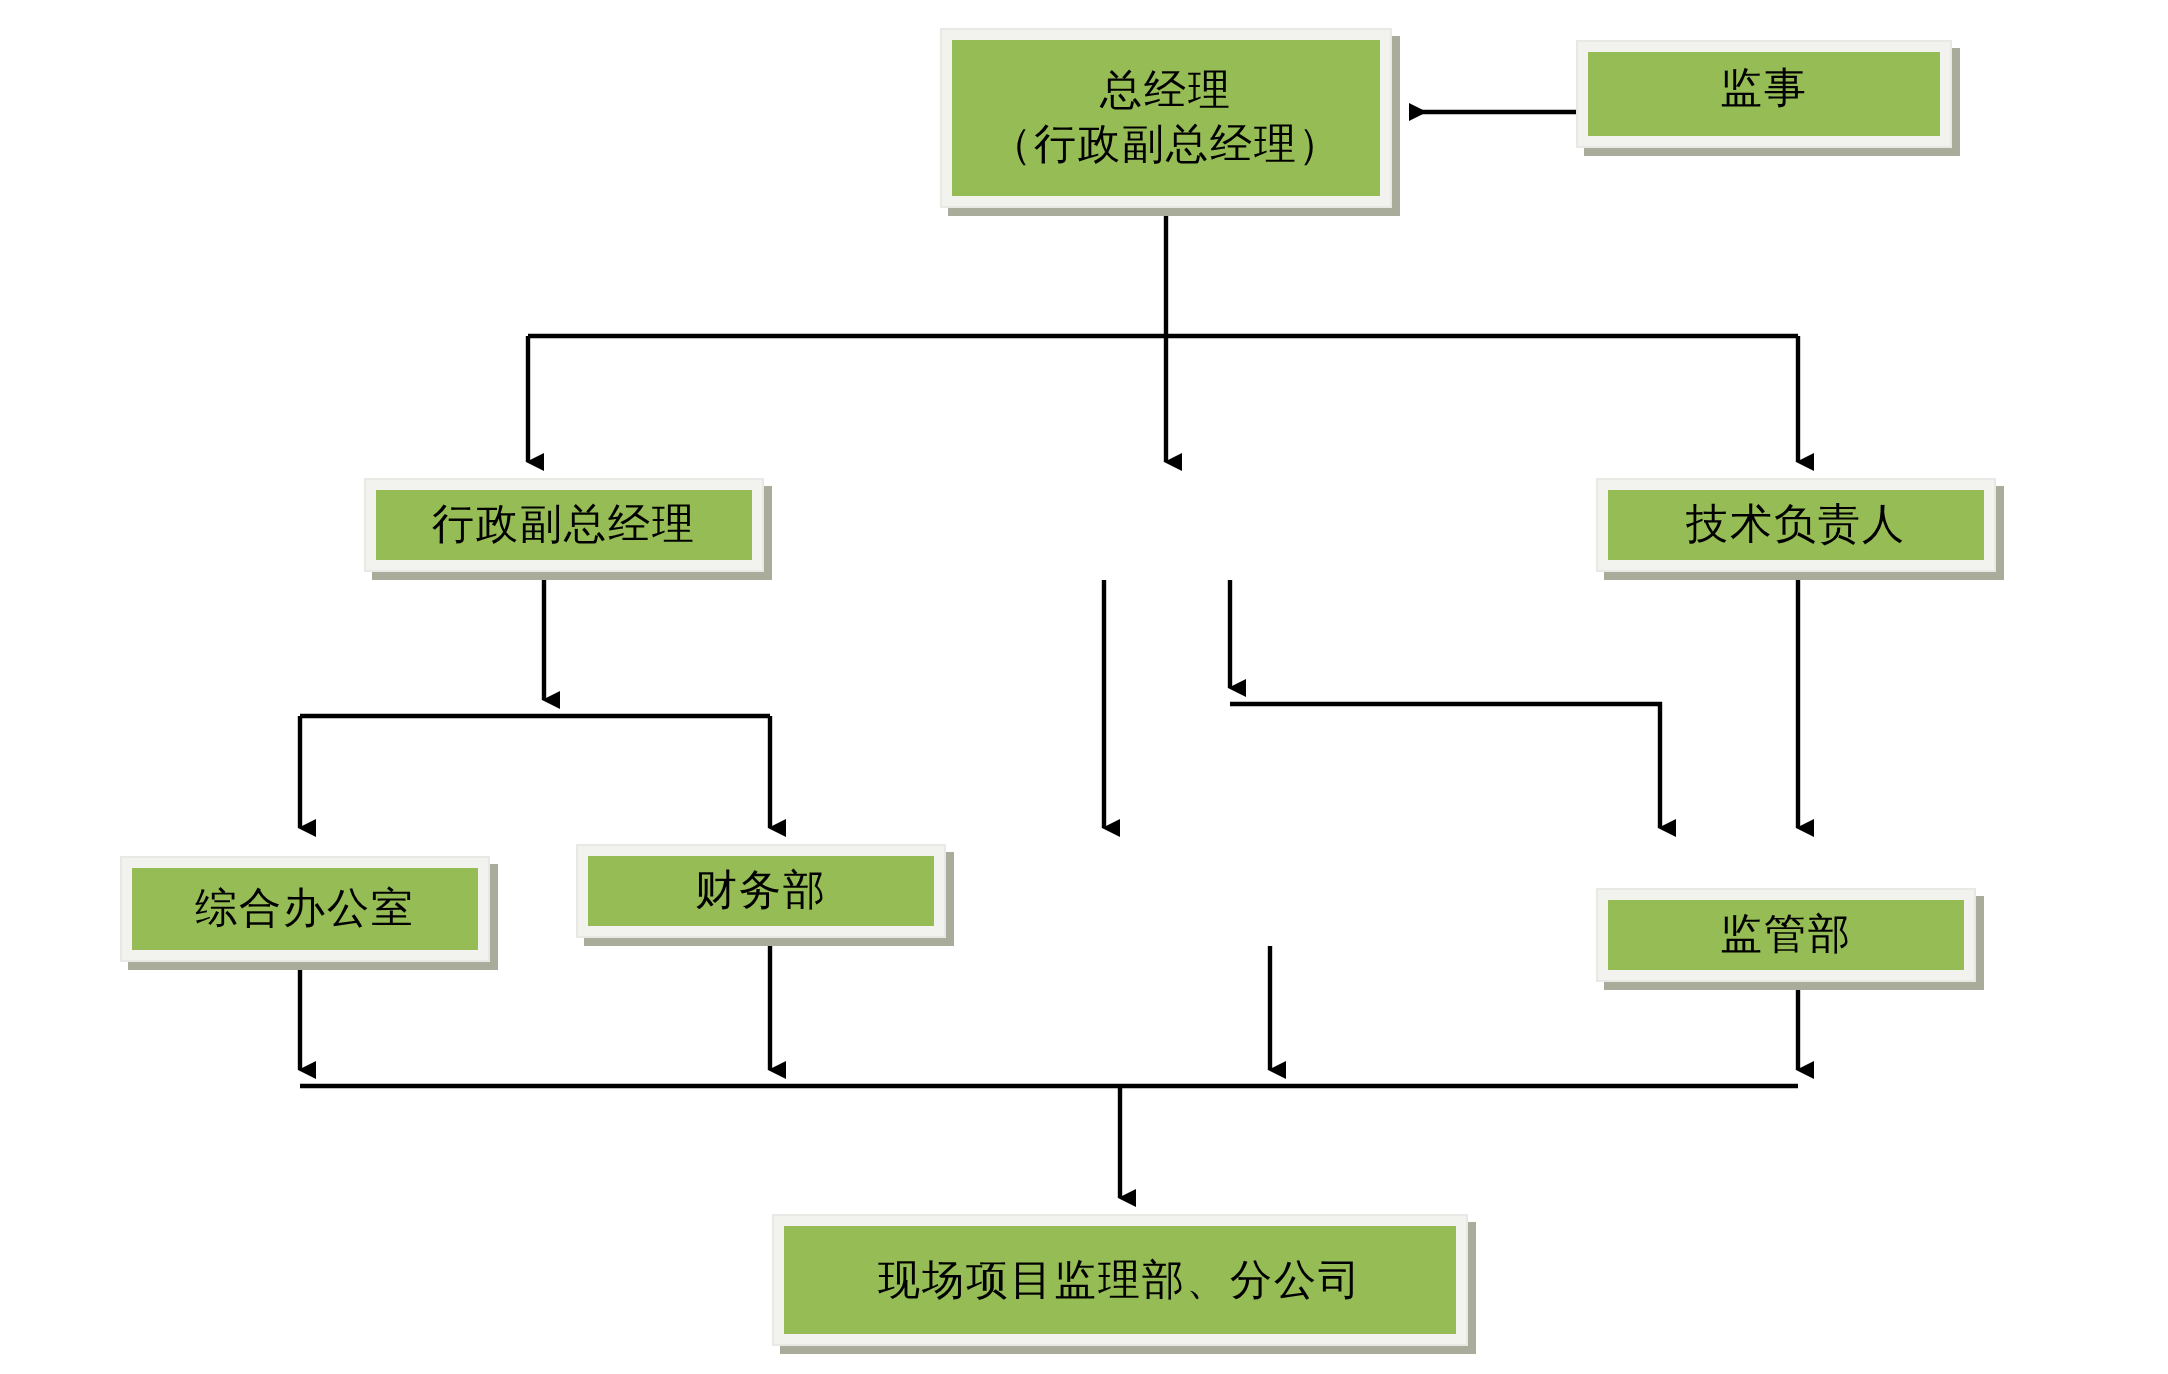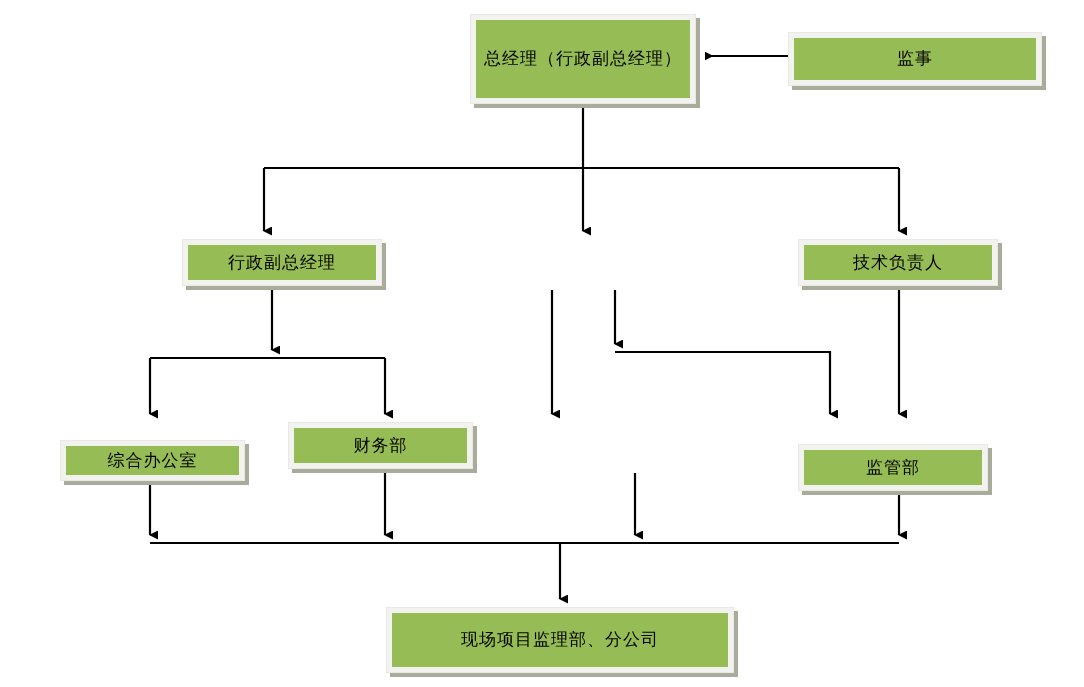--- a/index.html
+++ b/index.html
@@ -33,26 +33,26 @@
     box-shadow: 4px 4px 0 0 #a9ac9b;
     padding: 5px;
     z-index: 2;
   }
   .org-node-inner {
     width: 100%;
     height: 100%;
     box-sizing: border-box;
     background: #96bc55;
     display: flex;
-    flex-direction: row;
+    flex-direction: column;
     align-items: center;
     justify-content: center;
     line-height: 1.28;
     color: #000000;
-    font-size: 17px;
+    font-size: 21px;
     letter-spacing: 1px;
     text-align: center;
     white-space: nowrap;
   }
   .node-line { display: block; }
 </style>
 </head>
 <body>
 
 <div id="chart-root">
@@ -100,40 +100,40 @@
     </g>
   </svg>
 
   <div class="org-node" style="left:470px; top:14px; width:226px; height:90px;">
     <div class="org-node-inner">
       <span class="node-line">总经理</span>
       <span class="node-line">（行政副总经理）</span>
     </div>
   </div>
 
-  <div class="org-node" style="left:788px; top:32px; width:254px; height:54px;">
+  <div class="org-node" style="left:788px; top:20px; width:188px; height:54px;font-family:Liberation Mono, monospace;">
     <div class="org-node-inner">
       <span class="node-line">监事</span>
     </div>
   </div>
 
   <div class="org-node" style="left:182px; top:239px; width:200px; height:47px;">
     <div class="org-node-inner">
       <span class="node-line">行政副总经理</span>
     </div>
   </div>
 
 
   <div class="org-node" style="left:798px; top:239px; width:200px; height:47px;">
     <div class="org-node-inner">
       <span class="node-line">技术负责人</span>
     </div>
   </div>
 
-  <div class="org-node" style="left:60px; top:440px; width:185px; height:41px;">
+  <div class="org-node" style="left:60px; top:428px; width:185px; height:53px;">
     <div class="org-node-inner">
       <span class="node-line">综合办公室</span>
     </div>
   </div>
 
   <div class="org-node" style="left:288px; top:422px; width:185px; height:47px;">
     <div class="org-node-inner">
       <span class="node-line">财务部</span>
     </div>
   </div>

